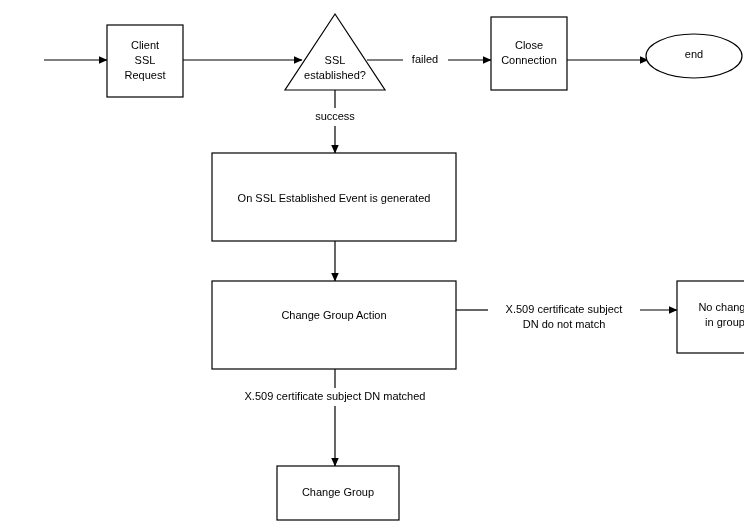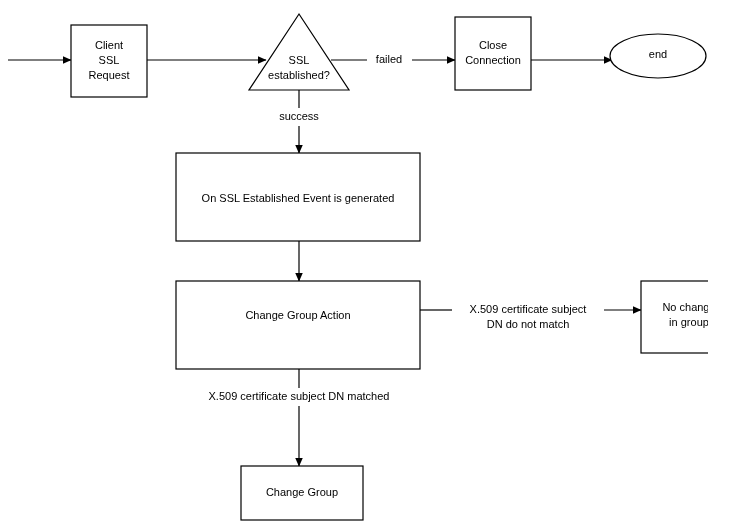--- a/index.html
+++ b/index.html
@@ -10,20 +10,21 @@
   }
   body {
     font-family: "Liberation Sans", sans-serif;
   }
   #canvas {
     position: relative;
     width: 708px;
     height: 528px;
     background: #ffffff;
     overflow: hidden;
+    margin-left: 36px;
   }
   #diagram-svg {
     position: absolute;
     left: 0;
     top: 0;
     width: 748px;
     height: 528px;
   }
   .node-shape {
     fill: #ffffff;

